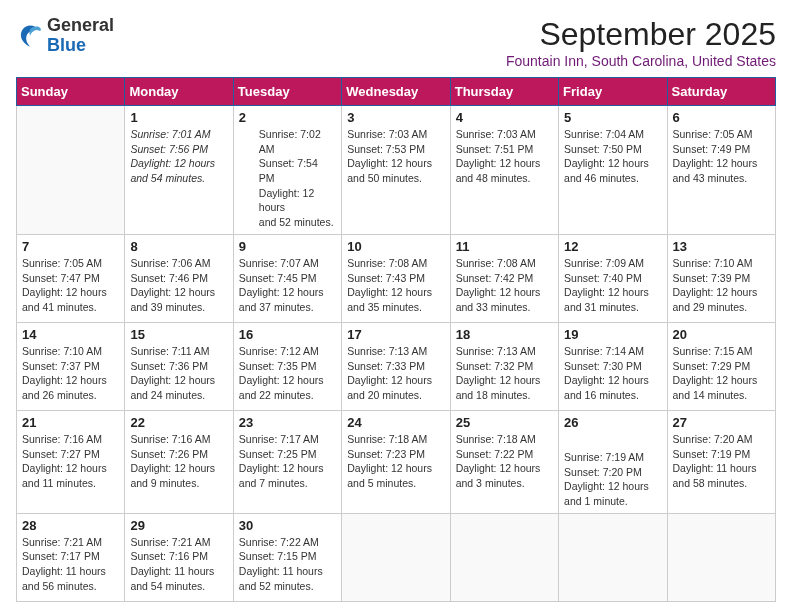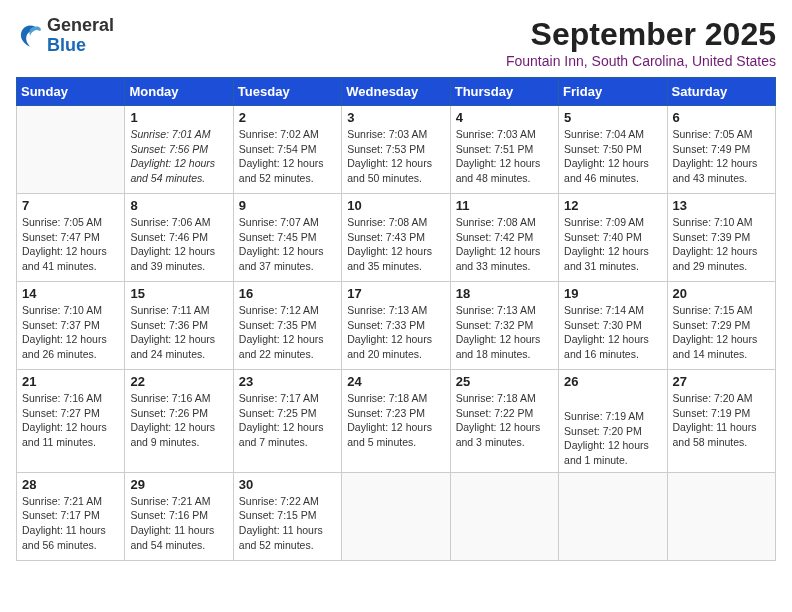--- a/index.html
+++ b/index.html
@@ -30,34 +30,34 @@
     .logo-blue { color: #1a6ab5; }
     .logo-bird {
       width: 28px;
       height: 28px;
     }
     .title-area {
       text-align: right;
     }
     .month-year {
       font-size: 32px;
-      font-weight: bold;
+      font-weight: normal;
       color: #222;
     }
     .location {
       font-size: 14px;
       color: #701a75;
     }
     .calendar {
       width: 100%;
       border-collapse: collapse;
       border: 1px solid #ccc;
     }
     .calendar th {
-      background: #1d4ed8;
+      background: #be185d;
       color: #fff;
       font-size: 13px;
       font-weight: bold;
       padding: 6px 4px;
       text-align: left;
       border: 1px solid #2060a0;
     }
     .calendar td {
       width: calc(100% / 7);
       vertical-align: top;
@@ -121,21 +121,21 @@
         <td class="empty"></td>
         <td>
           <span class="day-number">1</span>
           <div class="day-info" style="white-space: pre-line; font-style: italic;">Sunrise: 7:01 AM
 Sunset: 7:56 PM
 Daylight: 12 hours
 and 54 minutes.</div>
         </td>
         <td>
           <span class="day-number">2</span>
-          <div class="day-info" style="white-space: pre-line;">Sunrise: 7:02 AM
+          <div class="day-info" style="white-space: pre-line; margin-left: 20px;">Sunrise: 7:02 AM
 Sunset: 7:54 PM
 Daylight: 12 hours
 and 52 minutes.</div>
         </td>
         <td>
           <span class="day-number">3</span>
           <div class="day-info" style="white-space: pre-line;">Sunrise: 7:03 AM
 Sunset: 7:53 PM
 Daylight: 12 hours
 and 50 minutes.</div>

